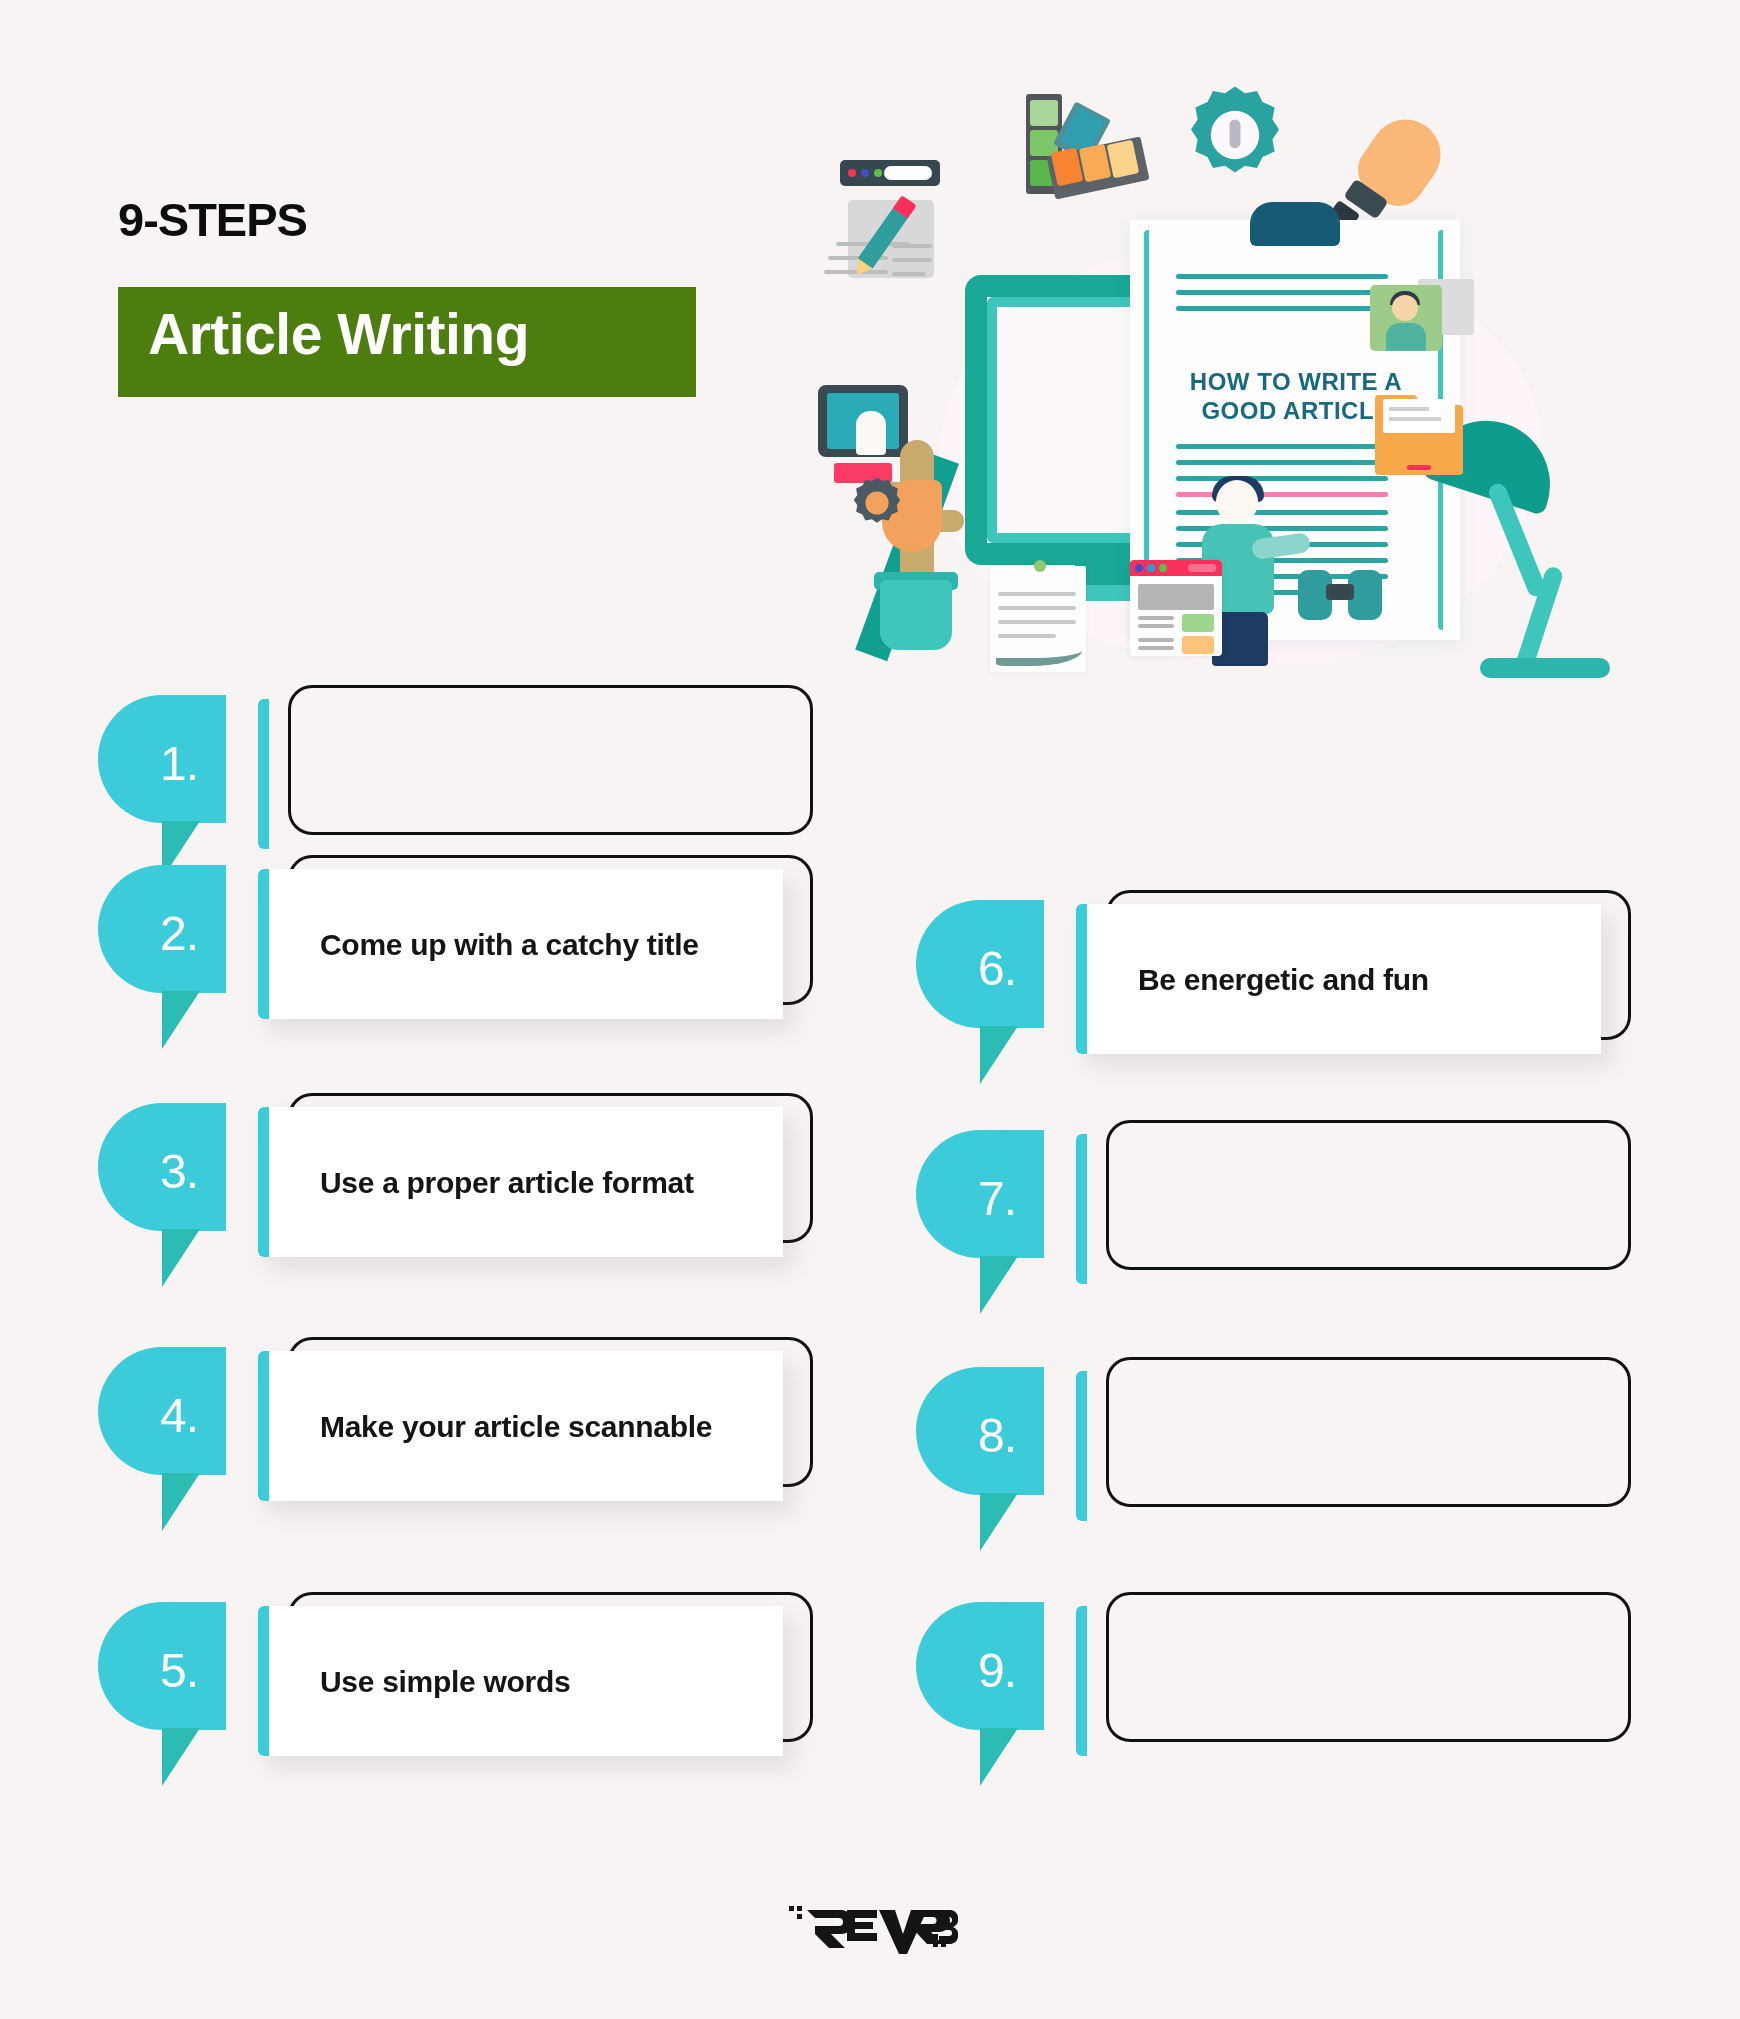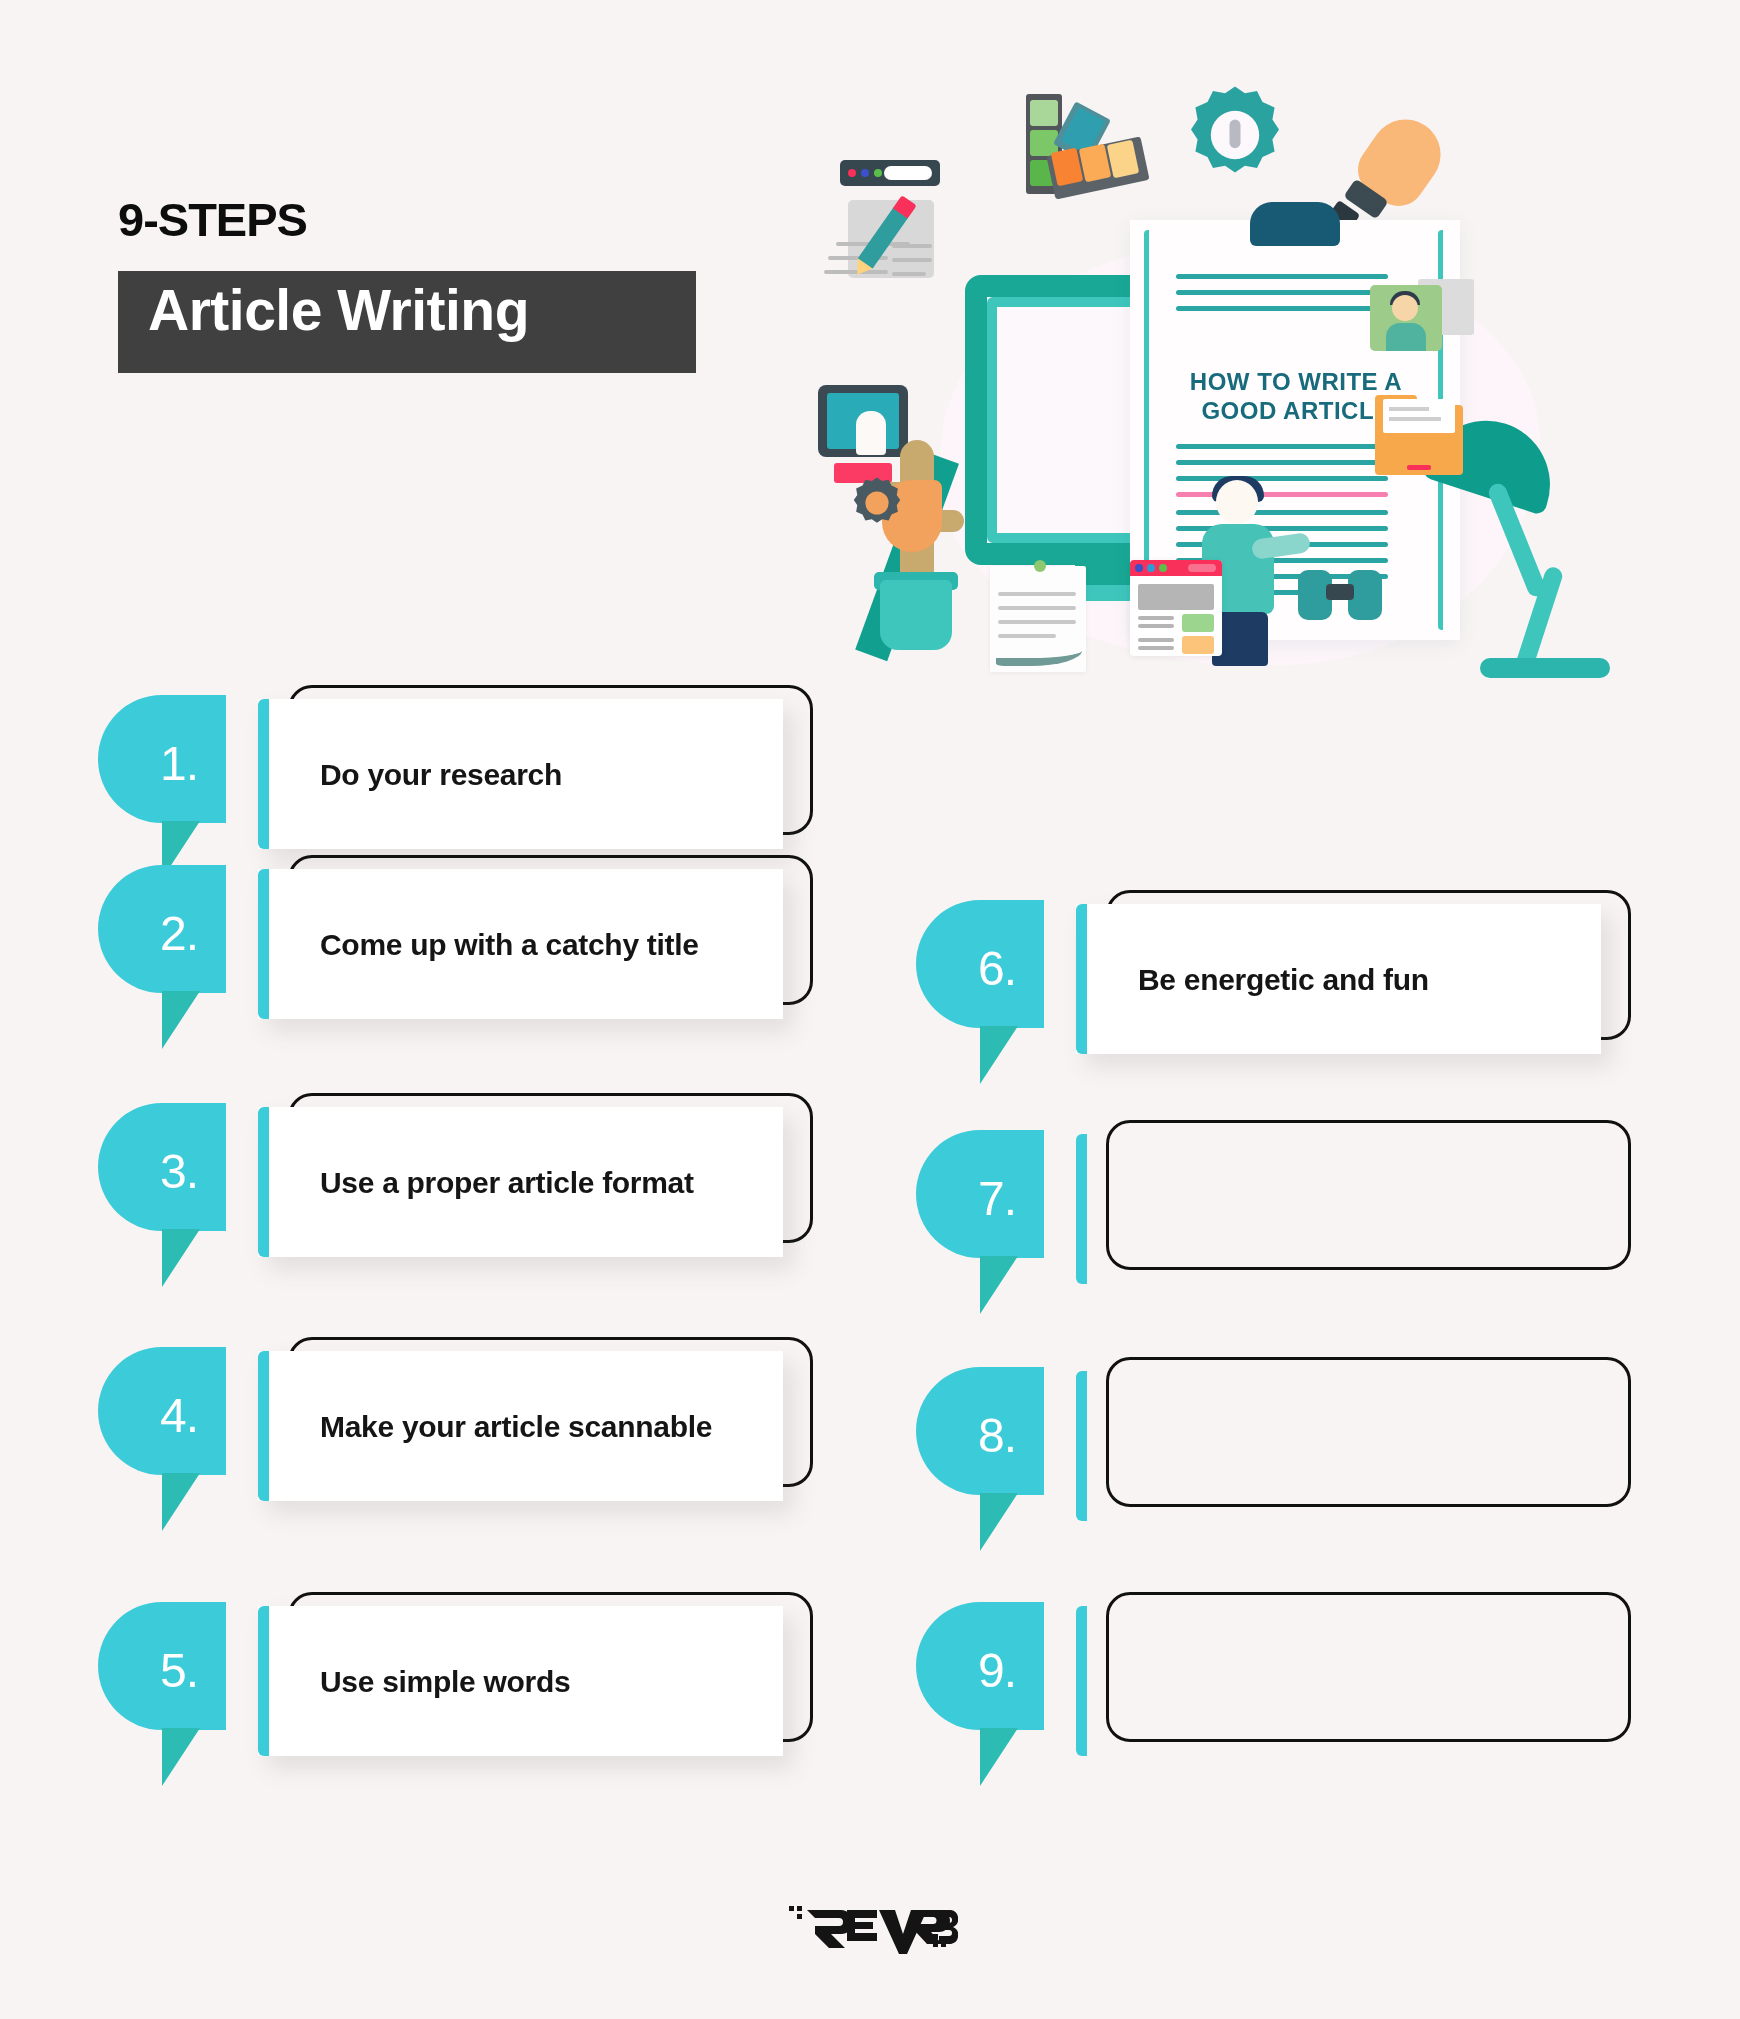--- a/index.html
+++ b/index.html
@@ -25,24 +25,24 @@
     width: 600px;
   }
   .kicker {
     font-size: 47px;
     font-weight: bold;
     letter-spacing: -1px;
     color: #0d0d0d;
     line-height: 1;
   }
   .title-band {
-    margin-top: 28px;
-    background: #404040;
+    margin-top: 44px;
+    background: #4d7c0f;
     display: inline-block;
-    padding: 8px 30px 30px 30px;
+    padding: 16px 30px 30px 30px;
     width: 578px;
   }
   .title-band .tline {
     font-size: 57px;
     font-weight: bold;
     color: #ffffff;
     line-height: 1.12;
     letter-spacing: -0.5px;
   }
 
@@ -509,23 +509,20 @@
   <div class="steps">
 
     <div class="step" style="left:80px; top:685px;">
       <div class="card-outline"></div>
       <div class="leaf-wrap">
         <div class="leaf"></div>
           <div class="leaf-sq"></div>
           <div class="leaf-tail"></div>
         <div class="leaf-num">1.</div>
       </div>
-      <div class="card-white">
-        <div class="card-text">Do your research</div>
-      </div>
       <div class="card-accent"></div>
     </div>
 
     <div class="step" style="left:80px; top:855px;">
       <div class="card-outline"></div>
       <div class="leaf-wrap">
         <div class="leaf"></div>
           <div class="leaf-sq"></div>
           <div class="leaf-tail"></div>
         <div class="leaf-num">2.</div>

